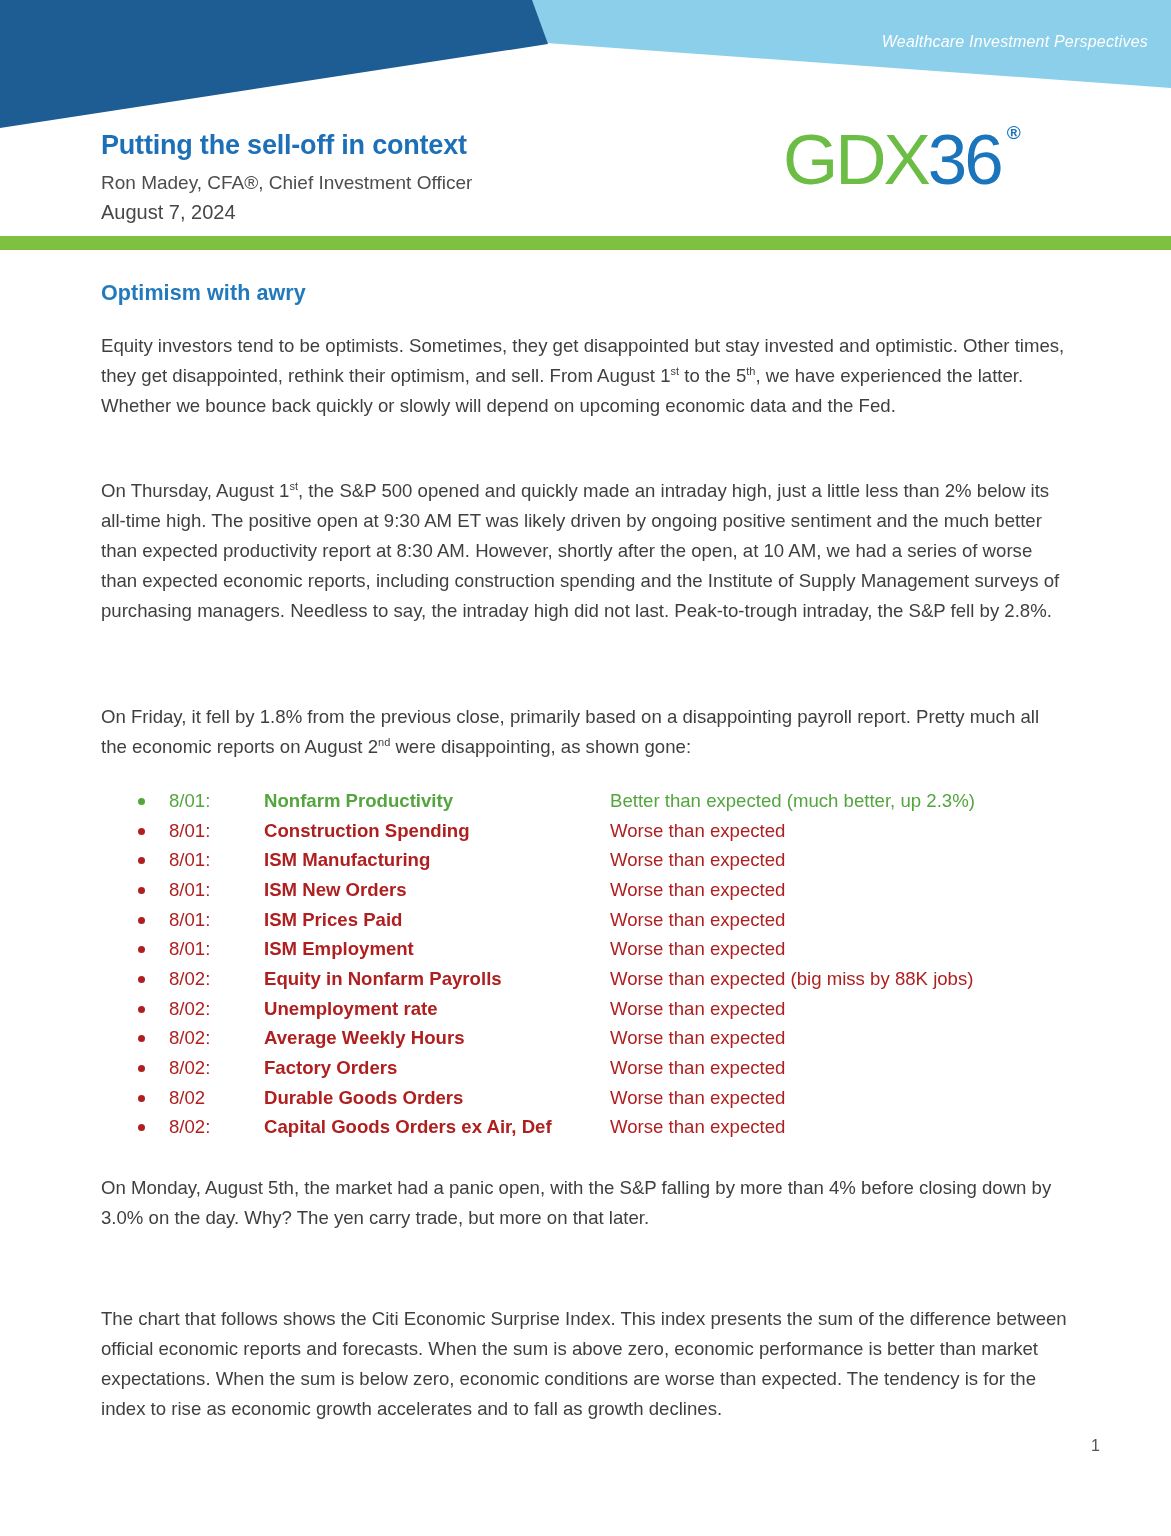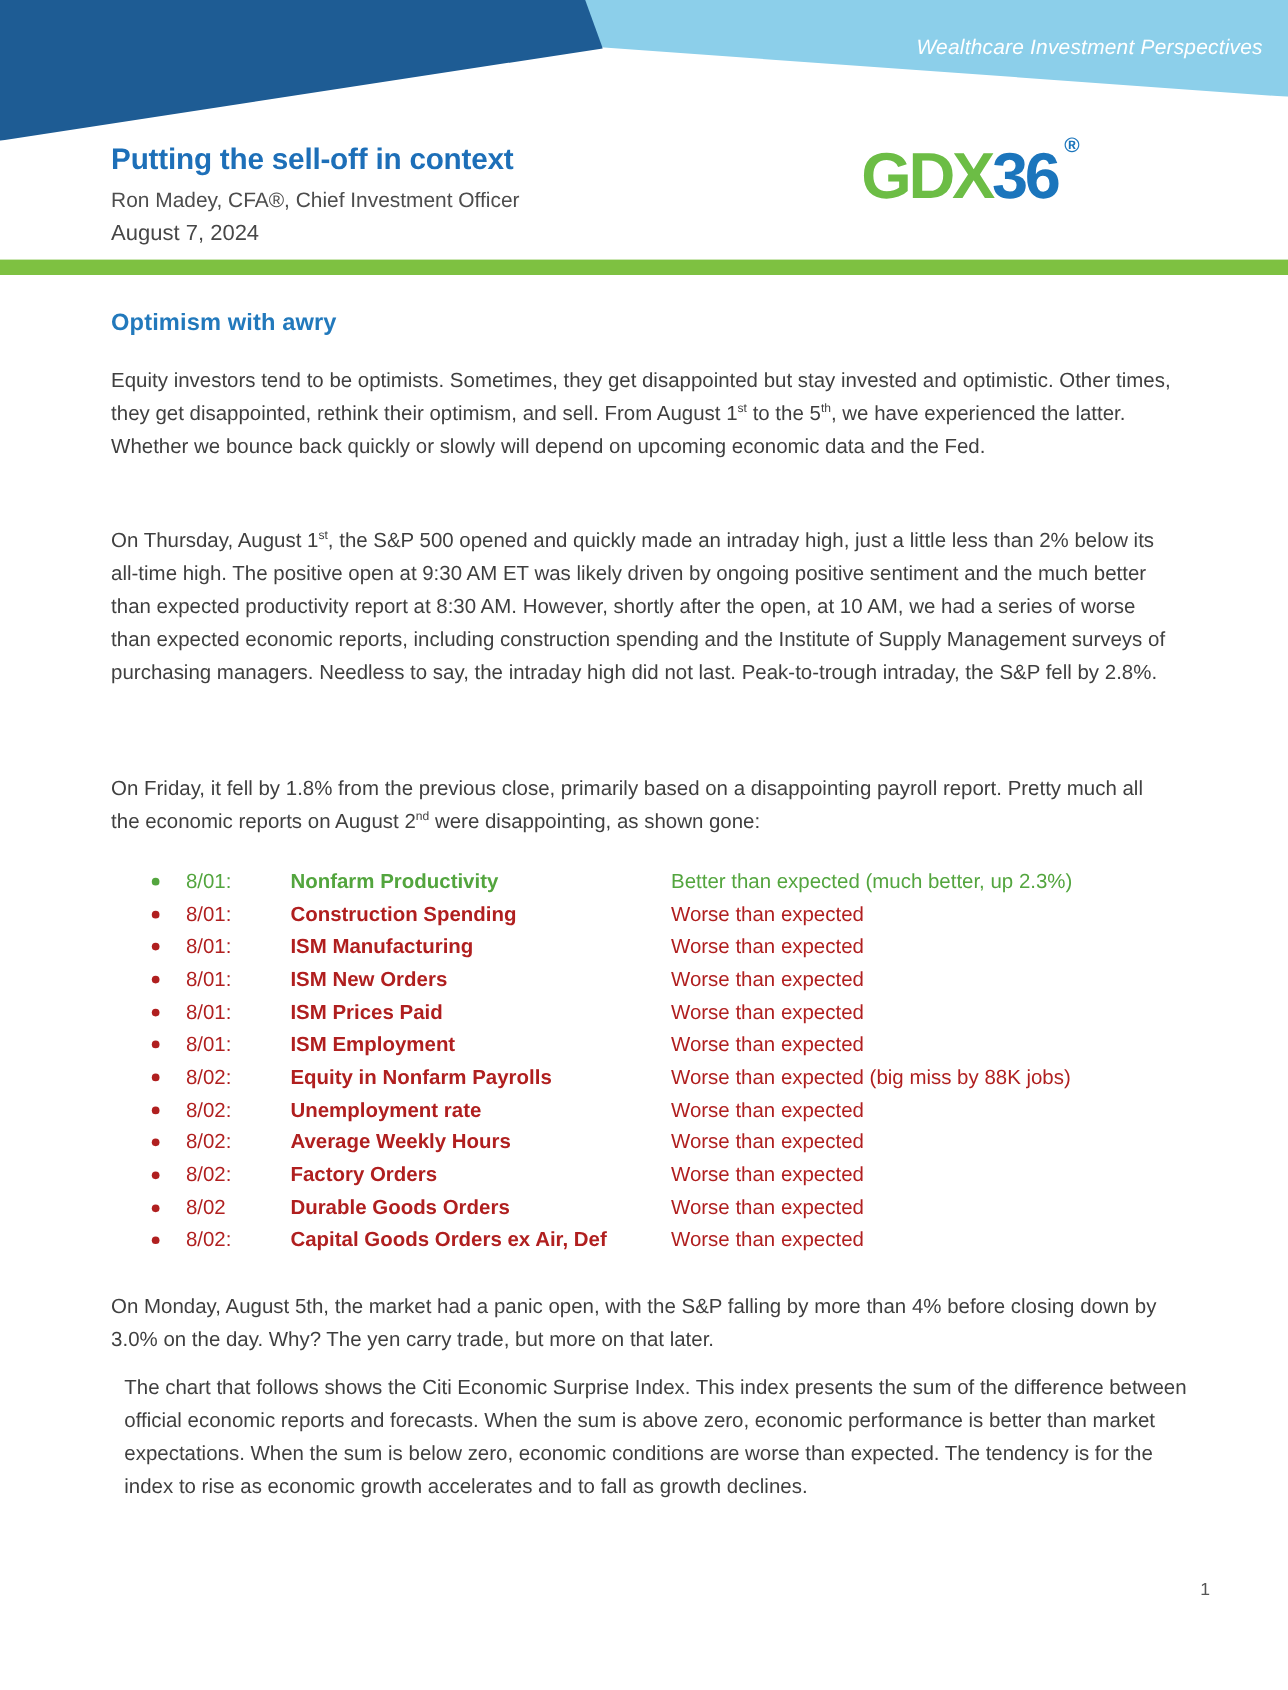--- a/index.html
+++ b/index.html
@@ -26,38 +26,38 @@
     background:var(--light-blue);
     clip-path:polygon(0 0,1171px 0,1171px 88px,546px 43px);
   }
   .hdr-dark{
     position:absolute;left:0;top:0;width:600px;height:132px;
     background:var(--dark-blue);
     clip-path:polygon(0 0,532px 0,548px 44px,0 128px);
   }
   .banner-text{
     position:absolute;top:33px;right:23px;
-    color:#ffffff;font-style:italic;font-size:19px;letter-spacing:.2px;
+    color:#ffffff;font-style:italic;font-size:16px;letter-spacing:.2px;
   }
   
   .doc-title{
     position:absolute;left:101px;top:130px;margin:0;
     color:var(--title-blue);font-size:27px;font-weight:700;letter-spacing:-.2px;
   }
   .doc-author{
     position:absolute;left:101px;top:172px;
     color:#4d4d4d;font-size:19px;
   }
   .doc-date{
     position:absolute;left:101px;top:201px;
     color:#474747;font-size:20px;
   }
   
   .logo{position:absolute;left:783px;top:127px;display:flex;align-items:flex-start;}
-  .logo .txt{font-size:59px;font-weight:700;line-height:66px;letter-spacing:-3px;}
+  .logo .txt{font-size:71px;font-weight:400;line-height:66px;letter-spacing:-3px;}
   .lg-green{color:var(--logo-green);}
   .lg-blue{color:var(--logo-blue);}
   .lg-donut{
     position:relative;width:57px;height:57px;margin-left:3px;margin-top:5px;
     border-radius:50%;
     background:conic-gradient(
       var(--logo-blue) 0deg 30deg,
       #ffffff 30deg 34deg,
       var(--logo-blue) 34deg 58deg,
       var(--logo-green) 58deg 150deg,
@@ -76,21 +76,21 @@
   
   .section-h{
     position:absolute;left:101px;margin:0;top:281px;
     color:var(--heading-blue);font-size:21.5px;font-weight:600;letter-spacing:.1px;
   }
   .body-p{
     position:absolute;left:101px;width:967px;margin:0;
     color:var(--body-text);font-size:18.6px;line-height:30px;
   }
   .body-p sup{font-size:11px;line-height:0;}
-  .p1{top:331px;} .p2{top:476px;} .p3{top:702px;} .p4{top:1173px;} .p5{top:1246px;margin-left:12px;}
+  .p1{top:331px;} .p2{top:476px;} .p3{top:702px;} .p4{top:1173px;} .p5{top:1304px;}
   
   .report-list{position:absolute;left:101px;top:786px;width:967px;}
   .li{position:relative;height:29.66px;font-size:18.6px;line-height:29.66px;}
   .li .dot{position:absolute;left:37px;top:12px;width:7px;height:7px;border-radius:50%;background:currentColor;}
   .li .ld{position:absolute;left:68px;}
   .li .ln{position:absolute;left:163px;font-weight:bold;}
   .li .ls{position:absolute;left:509px;}
   .li.good{color:var(--good-green);}
   .li.bad{color:var(--bad-red);}
   

